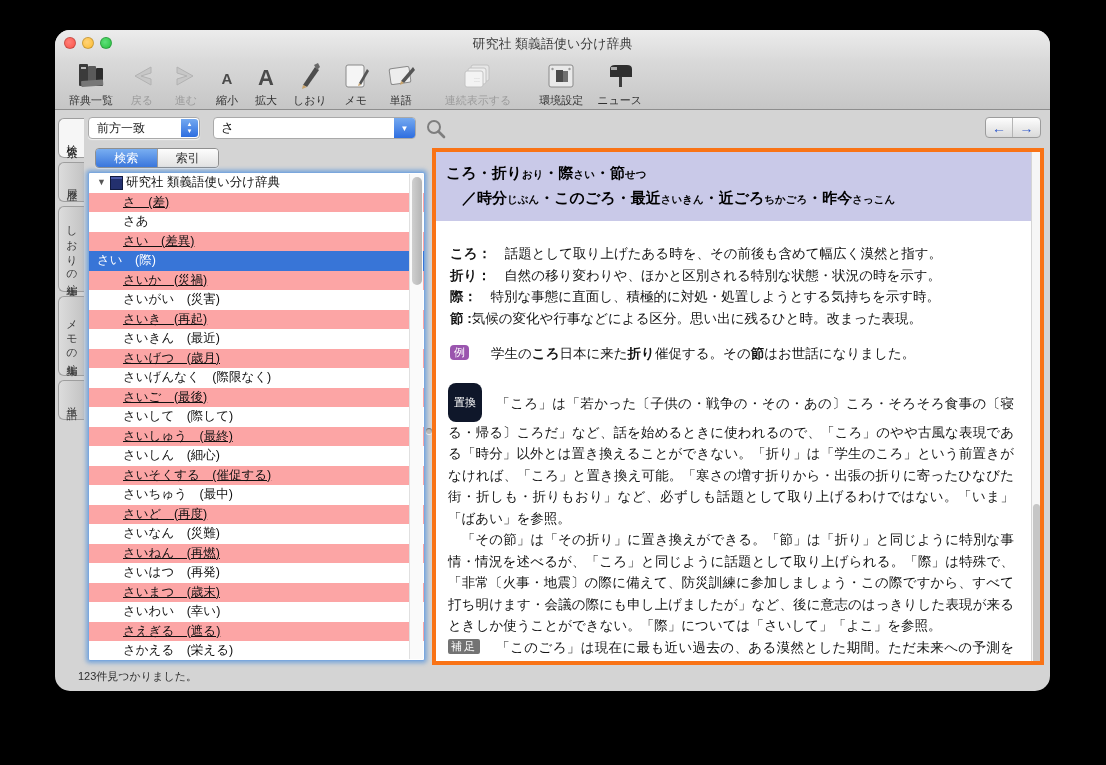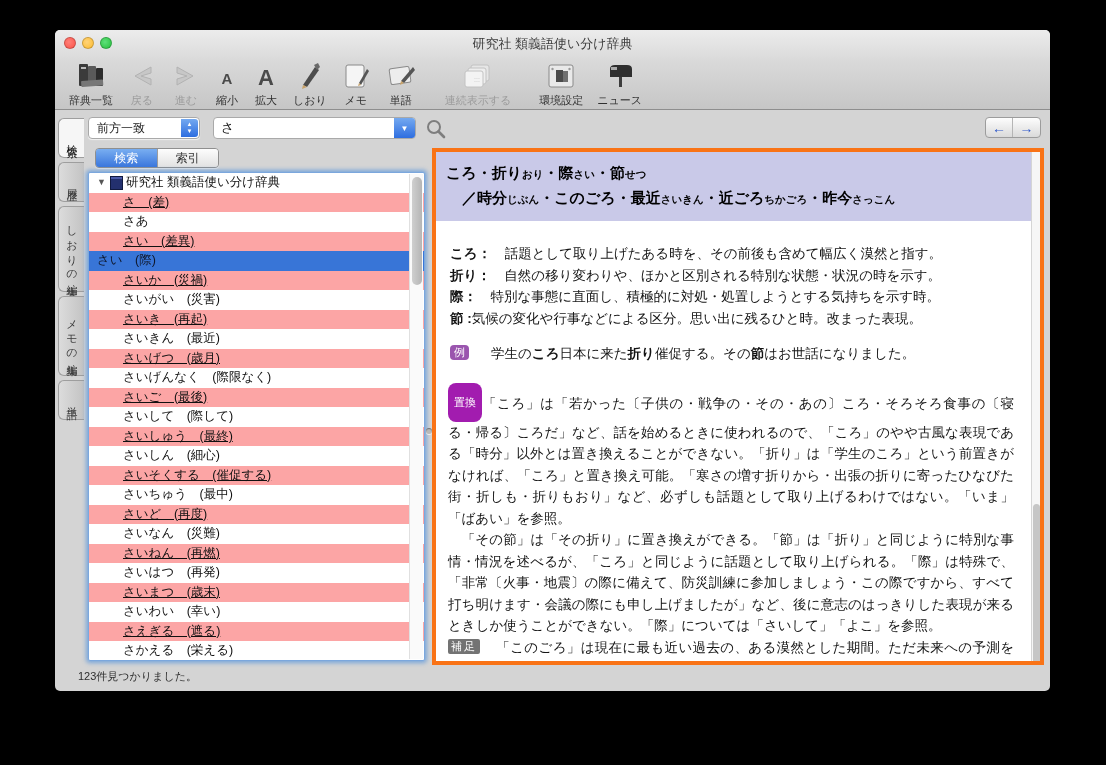--- a/index.html
+++ b/index.html
@@ -1,19 +1,19 @@
 <!DOCTYPE html>
 <html><head>
 <meta charset="utf-8">
 <style>
   * { margin:0; padding:0; box-sizing:border-box; }
   html,body { width:1106px; height:765px; background:#000; font-family:"Liberation Sans", sans-serif; overflow:hidden; }
 
   .window { position:absolute; left:55px; top:30px; width:995px; height:661px;
-    background:#d4d4d4; border-radius:5px; overflow:hidden;
+    background:#d4d4d4; border-radius:15px; overflow:hidden;
     box-shadow:0 18px 45px rgba(0,0,0,.75), 0 0 0 1px rgba(0,0,0,.55); }
 
   
   .chrome { position:absolute; left:0; top:0; width:100%; height:80px;
     background:linear-gradient(#ececec,#d9d9d9 40%,#c6c6c6); border-bottom:1px solid #8e8e8e; }
   .traffic { position:absolute; top:7px; width:12px; height:12px; border-radius:50%; border:1px solid rgba(0,0,0,.2); }
   .tl-close { left:9px;  background:radial-gradient(circle at 4px 4px,#ff8078,#fc5349); }
   .tl-min   { left:27px; background:radial-gradient(circle at 4px 4px,#ffd37a,#fdbc2e); }
   .tl-zoom  { left:45px; background:radial-gradient(circle at 4px 4px,#5ee07a,#27c03c); }
   .win-title { position:absolute; top:5px; left:0; width:100%; text-align:center;
@@ -62,21 +62,21 @@
     box-shadow:0 1px 1px rgba(255,255,255,.6); }
   .seg-cell { flex:1; display:flex; align-items:center; justify-content:center; background:linear-gradient(#fdfdfd,#e2e2e2); color:#333; }
   .seg-cell.on { background:linear-gradient(#79aef1,#3a76dc); color:#fff; border-right:1px solid #6d92c8; }
   .seg-cell:first-child { border-right:1px solid #9c9c9c; }
 
   .list { position:absolute; left:33px; top:142px; width:337px; height:489px; background:#fff;
     border:1px solid #7ba7dd; border-radius:2px;
     box-shadow:0 0 4px 2px rgba(90,150,220,.75); overflow:hidden; font-size:12.5px; color:#111; }
   .lrow { height:19.5px; line-height:19.5px; padding-left:34px; white-space:nowrap; overflow:hidden; }
   .lrow.alt { background:#fca5a5;text-decoration:underline; }
-  .lrow.sel { background:#3875d7; color:#0f172a;padding-left:8px; }
+  .lrow.sel { background:#3875d7; color:#ffffff;padding-left:8px; }
   .lrow.root { padding-left:8px; display:flex; align-items:center; }
   .disc { font-size:9px; color:#555; margin-right:4px; }
   .mini-book { width:13px; height:14px; background:#23306e; border:1px solid #111a40;
     margin-right:3px; box-shadow:inset 0 2px 0 #4a5aa8; }
   .lscroll { position:absolute; right:1px; top:1px; bottom:1px; width:14px; background:#fafafa; border-left:1px solid #e0e0e0; }
   .lthumb { position:absolute; left:2px; top:3px; width:10px; height:108px; background:linear-gradient(90deg,#cfcfcf,#b5b5b5); border-radius:5px; }
 
   .statusbar { position:absolute; left:23px; top:639px; font-size:11px; color:#2e2e2e; }
 
   
@@ -90,21 +90,21 @@
   .entry-header .l2 { padding-left:16px; }
   .reading { font-size:10.5px; }
   .bold { font-weight:bold; }
   .entry-body { padding:14px 26px 0 12px; font-size:13.5px; line-height:21.5px; color:#141414; text-align:justify; }
   .defs { margin:8px 0 14px 2px; }
   .def-term { font-weight:bold; }
   .example { margin:0 0 18px 2px; }
   .example .rich .bold { font-weight:bold; }
   .badge { display:inline-block; font-size:11px; line-height:15px; color:#fff; vertical-align:2px; }
   .badge.purple { background:#9a55ae; border-radius:4px; padding:0 4px; margin-right:22px; }
-  .badge.green  { background:#a21caf; border-radius:8px; padding:12px 6px; margin-right:0; }
+  .badge.green  { background:#0f172a; border-radius:8px; padding:12px 6px; margin-right:14px; }
   .badge.slate  { background:#737373; border-radius:2px; padding:0 3px; margin-right:16px; letter-spacing:2px; }
   .para { margin:0; }
   .escroll { position:absolute; right:0; top:0; bottom:0; width:9px; background:#f6f6f6; border-left:1px solid #d5d5d5; }
   .ethumb { position:absolute; left:1px; top:352px; width:7px; height:160px; background:#c6c6c6; border-radius:4px; }
 
   svg text { font-family:"Liberation Sans", sans-serif; }
 </style>
 </head>
 <body>
 

